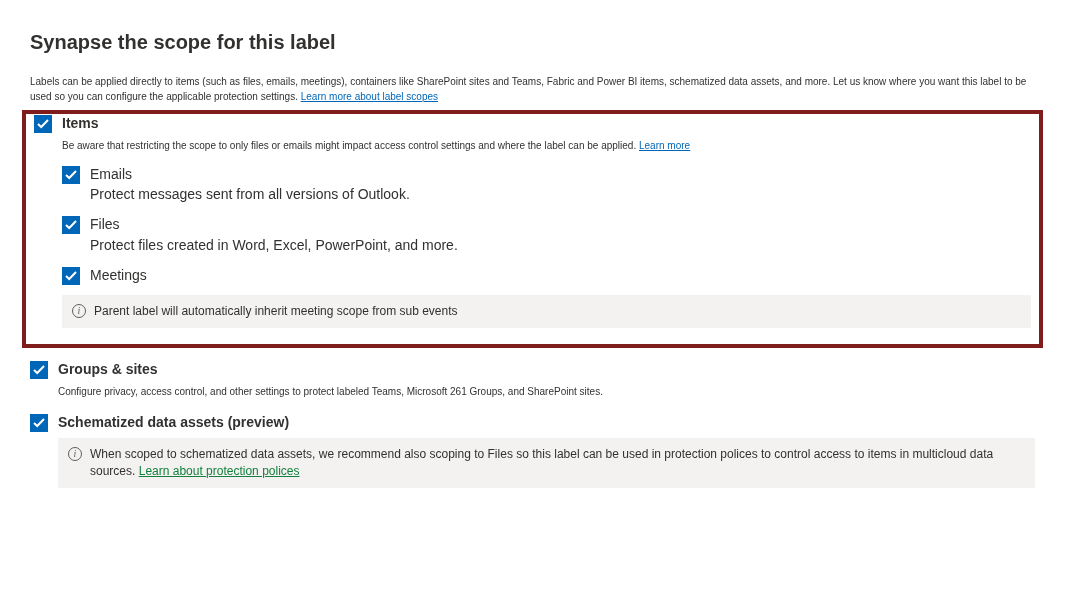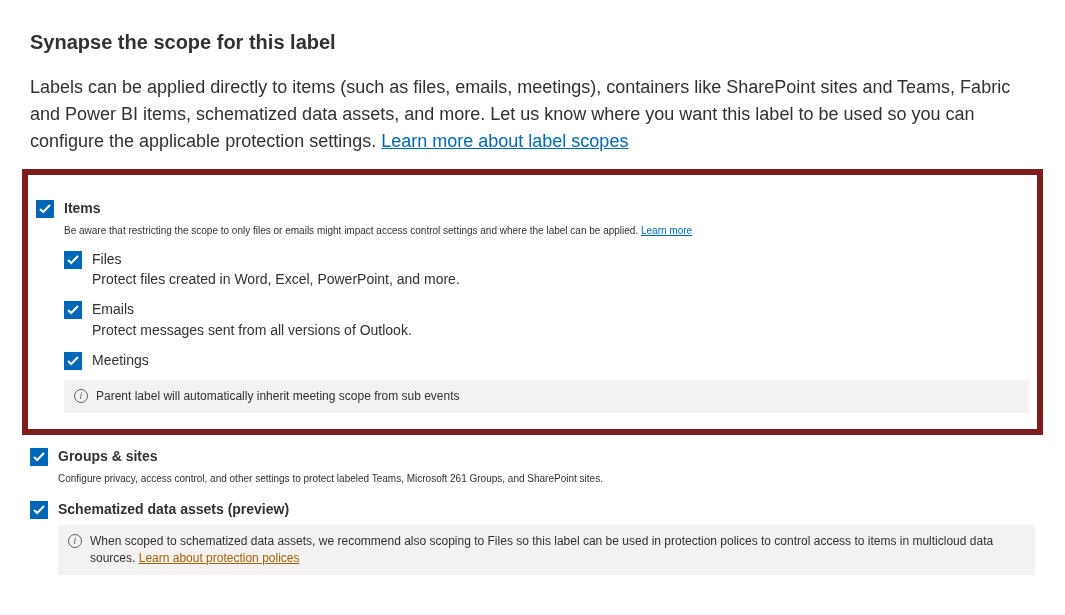--- a/index.html
+++ b/index.html
@@ -12,29 +12,29 @@
     background: #fff;
     line-height: 1.4;
   }
   h1 {
     font-size: 20px;
     font-weight: 700;
     margin-bottom: 18px;
     color: #323130;
   }
   .intro {
-    font-size: 18px;
-    color: #323130;
-    margin-bottom: 14px;
+    font-size: 10px;
+    color: #323130;
+    margin-bottom: 6px;
     line-height: 1.5;
   }
   a.link { color: #0067b8; text-decoration: underline; cursor: pointer; }
   .highlight-box {
-    border: 6px solid #7f1d1d;
-    padding: 24px 8px 8px 8px;
+    border: 4px solid #7f1d1d;
+    padding: 0 8px 8px 8px;
     margin-left: -8px;
     margin-right: -8px;
   }
   .scope-block { margin-bottom: 8px; }
   .scope-row {
     display: flex;
     align-items: flex-start;
     gap: 10px;
   }
   .checkbox {
@@ -88,21 +88,21 @@
     border-radius: 50%;
     display: flex;
     align-items: center;
     justify-content: center;
     font-size: 10px;
     font-style: italic;
     font-family: Georgia, serif;
     color: #605e5c;
     margin-top: 1px;
   }
-  .note-bar a.link { color: #a16207; }
+  .note-bar a.link { color: #15803d; }
   .top-section-wrap { margin-bottom: 12px; }
   .scope-below { margin-top: 6px; }
 </style>
 </head>
 <body>
 
 <h1>Synapse the scope for this label</h1>
 
 <p class="intro">
   <span>Labels can be applied directly to items (such as files, emails, meetings), containers like SharePoint sites and Teams, Fabric and Power BI items, schematized data assets, and more. Let us know where you want this label to be used so you can configure the applicable protection settings.</span>
@@ -127,33 +127,33 @@
     </div>
 
     <div class="sub-items">
       <div class="sub-row">
         <div class="checkbox">
           <svg viewBox="0 0 12 12">
               <path d="M1 6 L4.2 9 L11 2" stroke="#fff" stroke-width="2" fill="none"></path>
             </svg>
         </div>
         <div class="scope-body">
-          <div class="sub-label">Files</div>
-          <div class="sub-desc">Protect files created in Word, Excel, PowerPoint, and more.</div>
+          <div class="sub-label">Emails</div>
+          <div class="sub-desc">Protect messages sent from all versions of Outlook.</div>
         </div>
       </div>
       <div class="sub-row">
         <div class="checkbox">
           <svg viewBox="0 0 12 12">
               <path d="M1 6 L4.2 9 L11 2" stroke="#fff" stroke-width="2" fill="none"></path>
             </svg>
         </div>
         <div class="scope-body">
-          <div class="sub-label">Emails</div>
-          <div class="sub-desc">Protect messages sent from all versions of Outlook.</div>
+          <div class="sub-label">Files</div>
+          <div class="sub-desc">Protect files created in Word, Excel, PowerPoint, and more.</div>
         </div>
       </div>
       <div class="sub-row">
         <div class="checkbox">
           <svg viewBox="0 0 12 12">
               <path d="M1 6 L4.2 9 L11 2" stroke="#fff" stroke-width="2" fill="none"></path>
             </svg>
         </div>
         <div class="scope-body">
           <div class="sub-label">Meetings</div>

